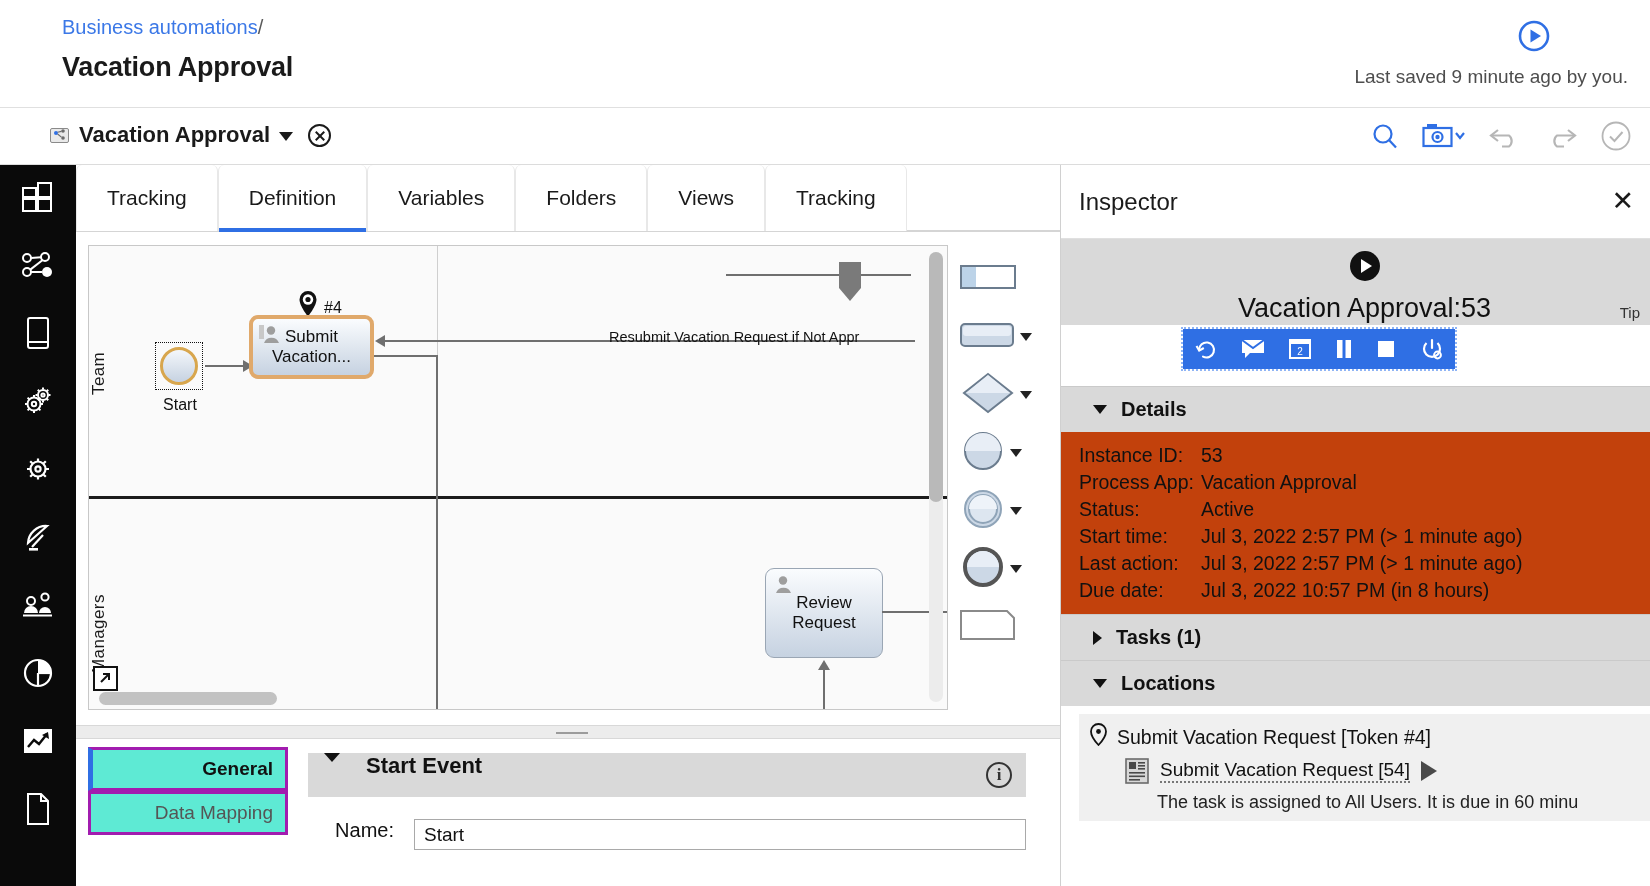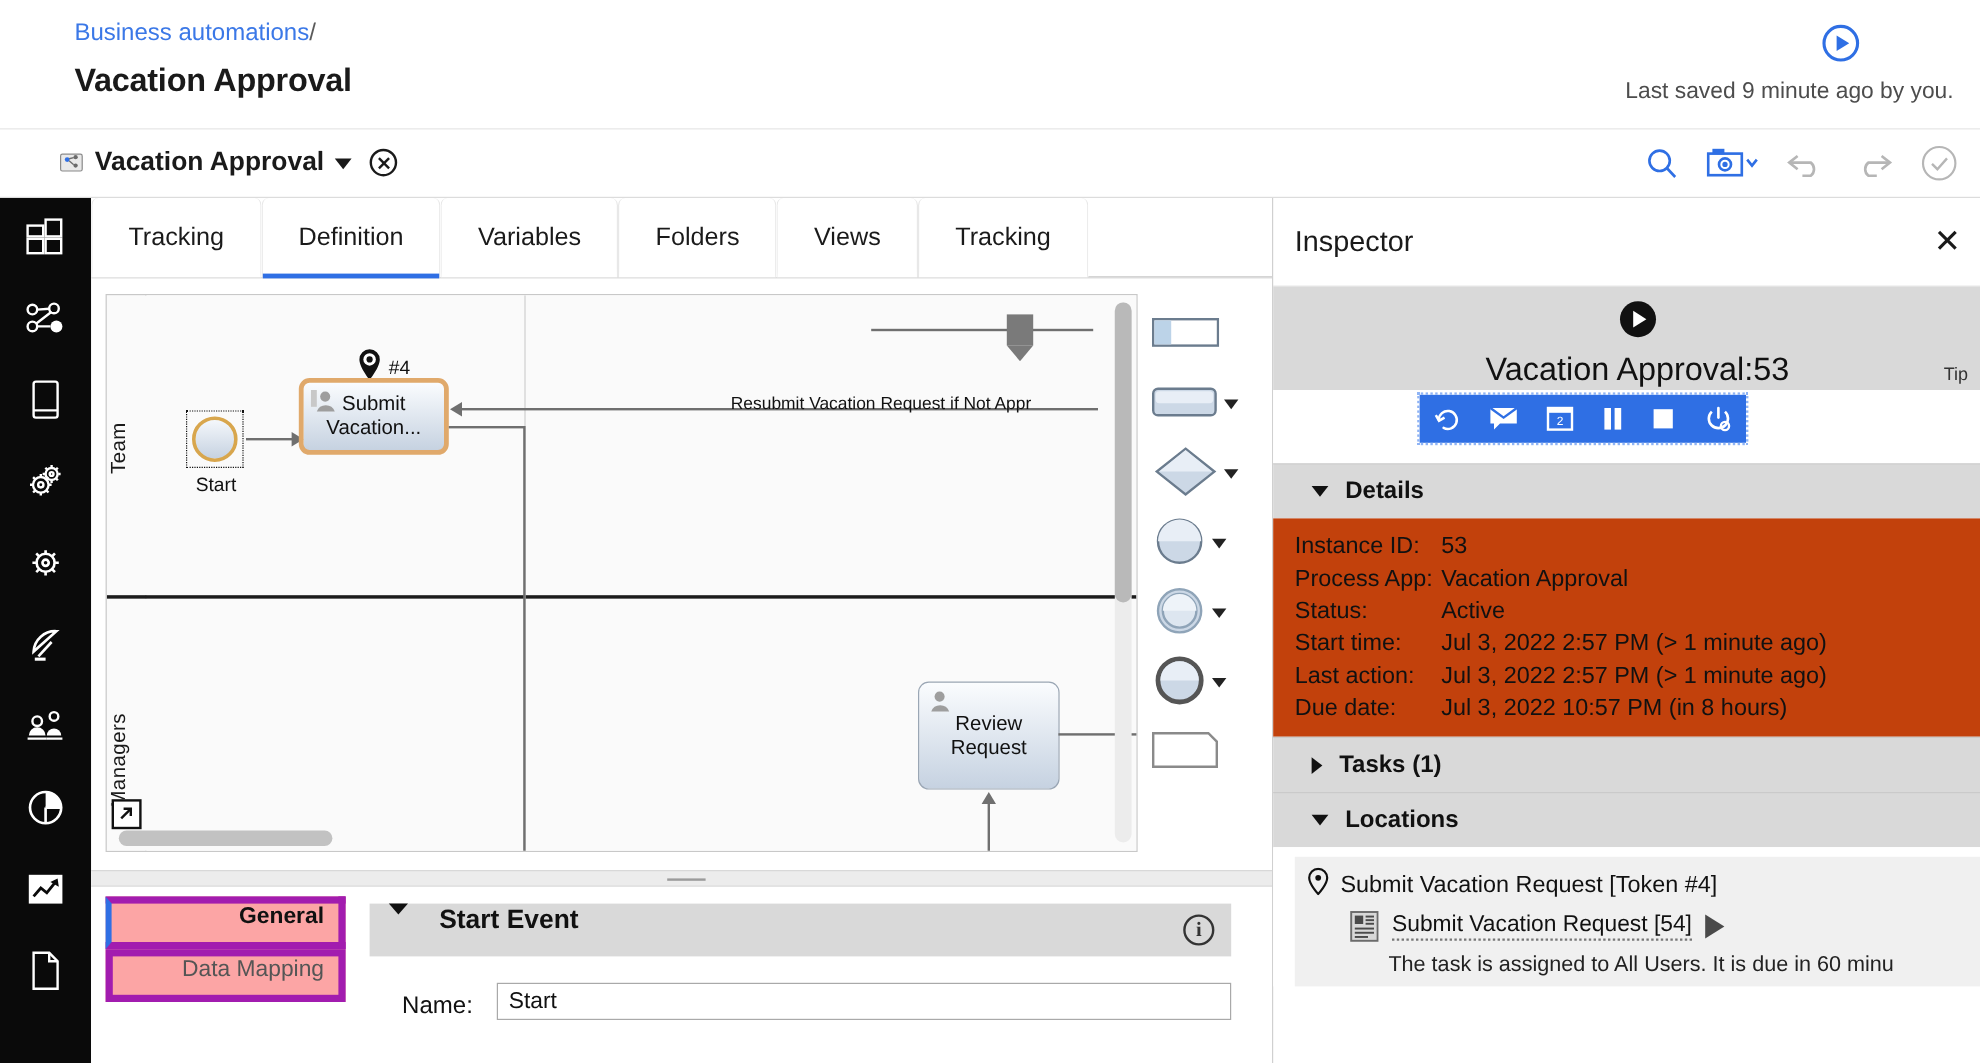--- a/index.html
+++ b/index.html
@@ -193,39 +193,39 @@
     background: #ececec; border-top: 1px solid #d8d8d8; border-bottom: 1px solid #d8d8d8;
   }
   .split-grip {
     position: absolute; left: 480px; top: 6px; width: 32px; height: 2px; background: #9b9b9b;
   }
 
   
   .props { position: absolute; left: 0; top: 574px; width: 984px; height: 147px; background: #fff; }
   .props-tabs { position: absolute; left: 12px; top: 8px; width: 200px; }
   .ptab {
-    height: 44px; display: flex; align-items: flex-start; justify-content: flex-end;
-    padding-right: 12px; font-size: 19px; color: #555; background: #fca5a5;
-    border: 6px solid #a21caf; cursor: pointer;
+    height: 44px; display: flex; align-items: center; justify-content: flex-end;
+    padding-right: 12px; font-size: 19px; color: #555; background: #5eead4;
+    border: 3px solid #a21caf; cursor: pointer;
   }
   .ptab.active { color: #111; font-weight: bold; border-left: 5px solid #2f6fe4; }
   .prop-panel { position: absolute; left: 232px; top: 14px; right: 34px; }
   .prop-head {
     height: 44px; background: #d9d9d9; display: flex; align-items: flex-start; gap: 26px;
     padding: 0 16px; position: relative;
   }
   .prop-head-title { font-size: 22px; font-weight: bold; color: #111; }
   .chev-sm { width: 0; height: 0; border-left: 8px solid transparent; border-right: 8px solid transparent; border-top: 9px solid #111; }
   .info-circle {
     position: absolute; right: 14px; top: 9px; width: 26px; height: 26px;
     border: 2px solid #333; border-radius: 50%; color: #333;
     font-size: 17px; font-weight: bold; font-family: "Liberation Serif", serif;
     display: flex; align-items: center; justify-content: center;
   }
-  .prop-row { margin-top: 22px; display: flex; align-items: flex-end; gap: 20px; }
+  .prop-row { margin-top: 22px; display: flex; align-items: flex-start; gap: 20px; }
   .prop-label { font-size: 20px; color: #111; width: 86px; text-align: right; }
   .prop-input {
     flex: 1 1 auto; height: 31px; border: 1px solid #a9a9a9; background: #fff;
     font-size: 19px; color: #111; padding: 0 9px; font-family: "Liberation Sans", sans-serif;
   }
 
   
   .inspector {
     position: absolute; left: 1060px; top: 165px; width: 590px; height: 721px;
     background: #fff; border-left: 1px solid #d0d0d0;

